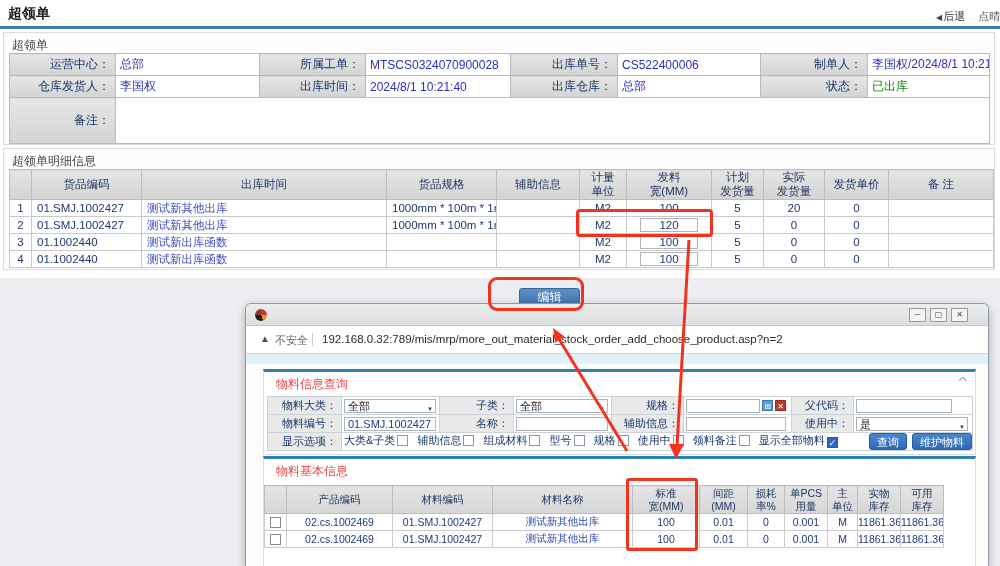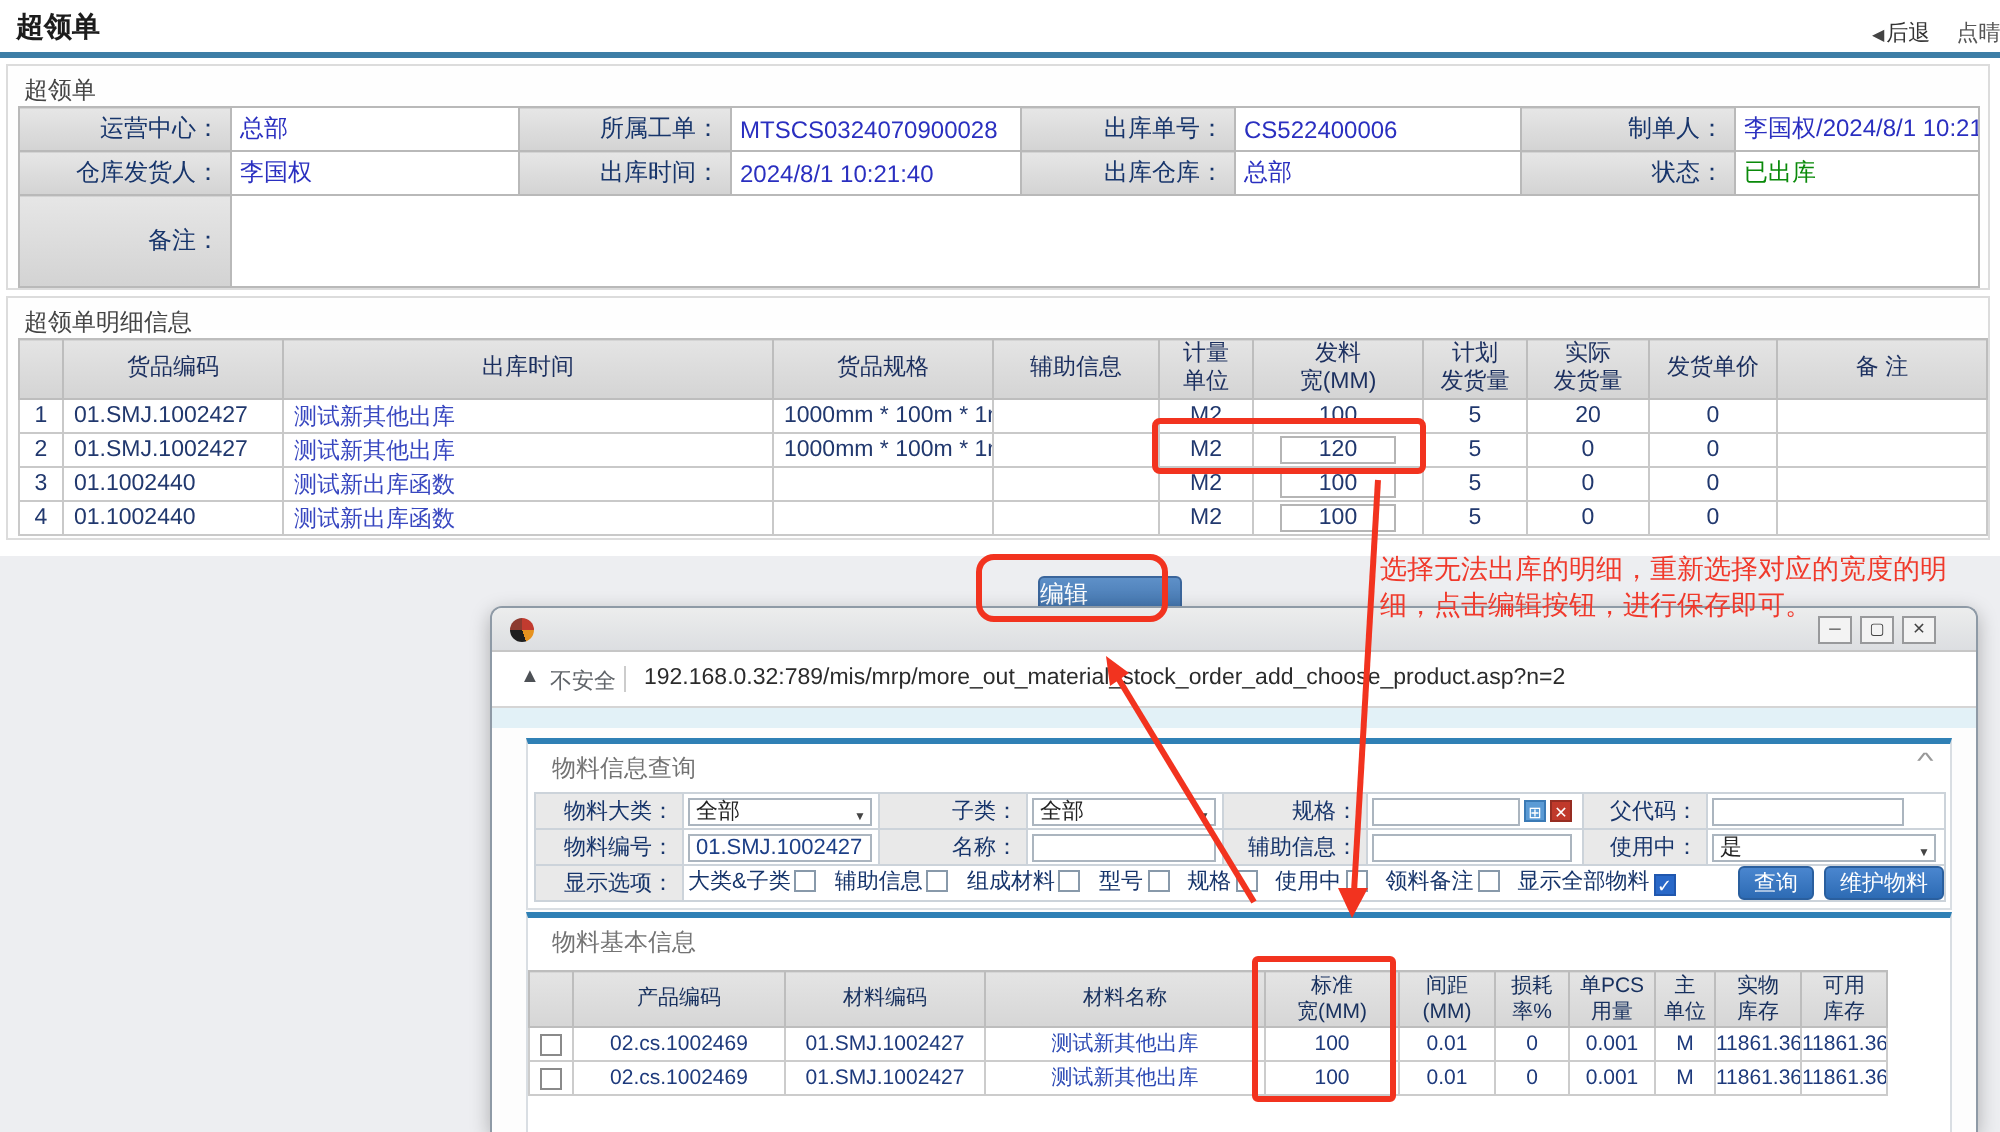--- a/index.html
+++ b/index.html
@@ -34,21 +34,21 @@
   .detail-table { position:absolute; left:5px; top:20px; width:984px; font-size:11.5px; }
   .detail-table th { border:1px solid #bdbdbd; background:linear-gradient(#e4e4e4,#d4d4d4); color:#1b2f5f; font-weight:normal; height:30px; white-space:pre-line; line-height:1.2; }
   .detail-table td { border:1px solid #c9c9c9; background:#fff; height:17px; overflow:hidden; white-space:nowrap; color:#21386e; }
   .detail-table td.c { text-align:center; }
   .detail-table td.l { text-align:left; padding-left:5px; }
   .detail-table td.name { color:#3847c0; }
   .wbox { display:inline-block; width:58px; height:14px; line-height:13px; border:1px solid #b5b5b5; background:#fff; text-align:center; }
 
   
   .gray-band { position:absolute; left:0; top:278px; width:1000px; height:288px; background:#edeef1; }
-  .edit-btn { position:absolute; left:519px; top:288px; width:72px; height:18px; background:linear-gradient(#5e90c8,#4274ad); border:1px solid #3a659b; border-radius:3px; color:#fff; font-size:12px; line-height:16px; text-align:left; cursor:pointer; }
+  .edit-btn { position:absolute; left:519px; top:288px; width:61px; height:18px; background:linear-gradient(#5e90c8,#4274ad); border:1px solid #3a659b; border-radius:3px; color:#fff; font-size:12px; line-height:16px; text-align:center; cursor:pointer; }
 
   
   .annotation { position:absolute; left:690px; top:276px; width:310px; font-size:13.5px; line-height:1.32; color:#f0392b; z-index:40; }
 
   
   .popup { position:absolute; left:245px; top:303px; width:744px; height:263px; background:#fdfdfd; border:1px solid #8e9aa6; border-bottom:none; border-radius:6px 6px 0 0; box-shadow:0 3px 10px rgba(0,0,0,.28); z-index:20; overflow:hidden; }
   .titlebar { position:relative; height:22px; background:linear-gradient(#eceded,#dcdee1); border-bottom:1px solid #c6c6c6; }
   .favicon { position:absolute; left:9px; top:5px; width:12px; height:12px; border-radius:50%; background:conic-gradient(#c23b2f 0 90deg,#e6921f 90deg 160deg,#1e1e1e 160deg 270deg,#8c3b30 270deg); }
   .win-title { position:absolute; left:26px; top:4px; font-size:11px; color:#2d2d2d; }
   .winbtns { position:absolute; right:20px; top:4px; display:flex; }
@@ -56,21 +56,21 @@
   .urlbar { position:relative; height:28px; background:#fff; border-bottom:1px solid #d5d5d5; }
   .warn-tri { position:absolute; left:14px; top:7px; font-size:10px; color:#4d5156; }
   .warn-txt { position:absolute; left:29px; top:7px; font-size:11px; color:#5f6368; }
   .url-sep { position:absolute; left:66px; top:7px; width:1px; height:13px; background:#ccc; }
   .url-txt { position:absolute; left:76px; top:7px; font-size:11.5px; color:#2b2b2b; white-space:nowrap; }
   .content-strip { position:absolute; left:0; top:50px; width:100%; height:10px; background:#e2f1f7; }
 
   .ppanel { position:absolute; left:17px; width:713px; background:#fff; border:1px solid #d9dee3; border-top:3px solid #2f80b5; }
   #qpanel { top:65px; height:86px; }
   #ipanel { top:152px; height:120px; border-bottom:none; }
-  .ppanel-title { position:absolute; left:12px; top:4px; font-size:12px; color:#737373; }
+  .ppanel-title { position:absolute; left:12px; top:4px; font-size:12px; color:#ef4444; }
   .collapse { position:absolute; right:10px; top:3px; font-size:11px; color:#999; transform:scaleX(1.6); cursor:pointer; }
 
   .query-table { position:absolute; left:3px; top:24px; width:705px; font-size:11px; }
   .query-table td { border:1px solid #ccd3da; height:18px; white-space:nowrap; overflow:visible; }
   .query-table td.ql { background:#e9e9e9; color:#17356b; text-align:right; padding-right:4px; }
   .query-table td.qf { background:#fff; padding-left:2px; }
   .tinput { display:inline-block; vertical-align:middle; height:14px; line-height:13px; border:1px solid #abb5bf; background:#fff; font-size:11px; color:#1c3f87; padding-left:3px; }
   .tselect { position:relative; display:inline-block; vertical-align:middle; height:14px; line-height:13px; border:1px solid #abb5bf; background:#fff; font-size:11px; color:#222; padding-left:3px; cursor:pointer; }
   .tselect .arr { position:absolute; right:2px; top:3px; font-size:6px; color:#444; }
   .mini-icon { display:inline-block; vertical-align:middle; width:11px; height:11px; margin-left:2px; font-size:8px; line-height:11px; text-align:center; color:#fff; cursor:pointer; }
@@ -234,21 +234,20 @@
         <td class="c">0</td>
         <td></td>
       </tr>
     </tbody>
       </table>
   </div>
 
   <div class="gray-band"></div>
   <div class="edit-btn">编辑</div>
 
-  <div class="annotation">选择无法出库的明细，重新选择对应的宽度的明细，点击编辑按钮，进行保存即可。</div>
 
   <div class="popup">
     <div class="titlebar">
       <span class="favicon"></span>
       <span class="winbtns">
         <span class="winbtn">─</span>
         <span class="winbtn">▢</span>
         <span class="winbtn">✕</span>
       </span>
     </div>

